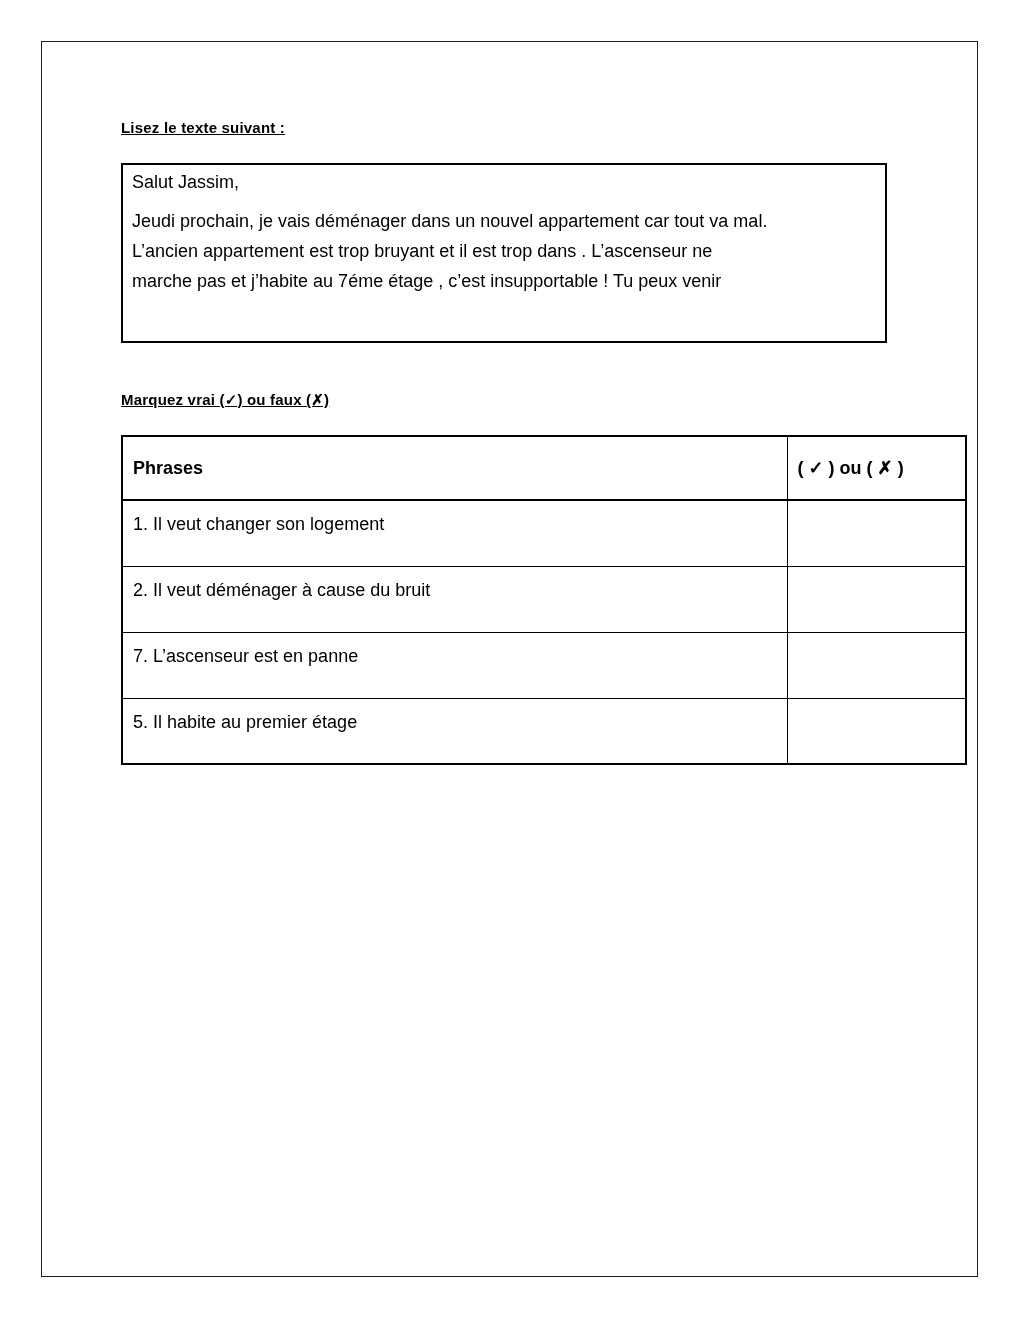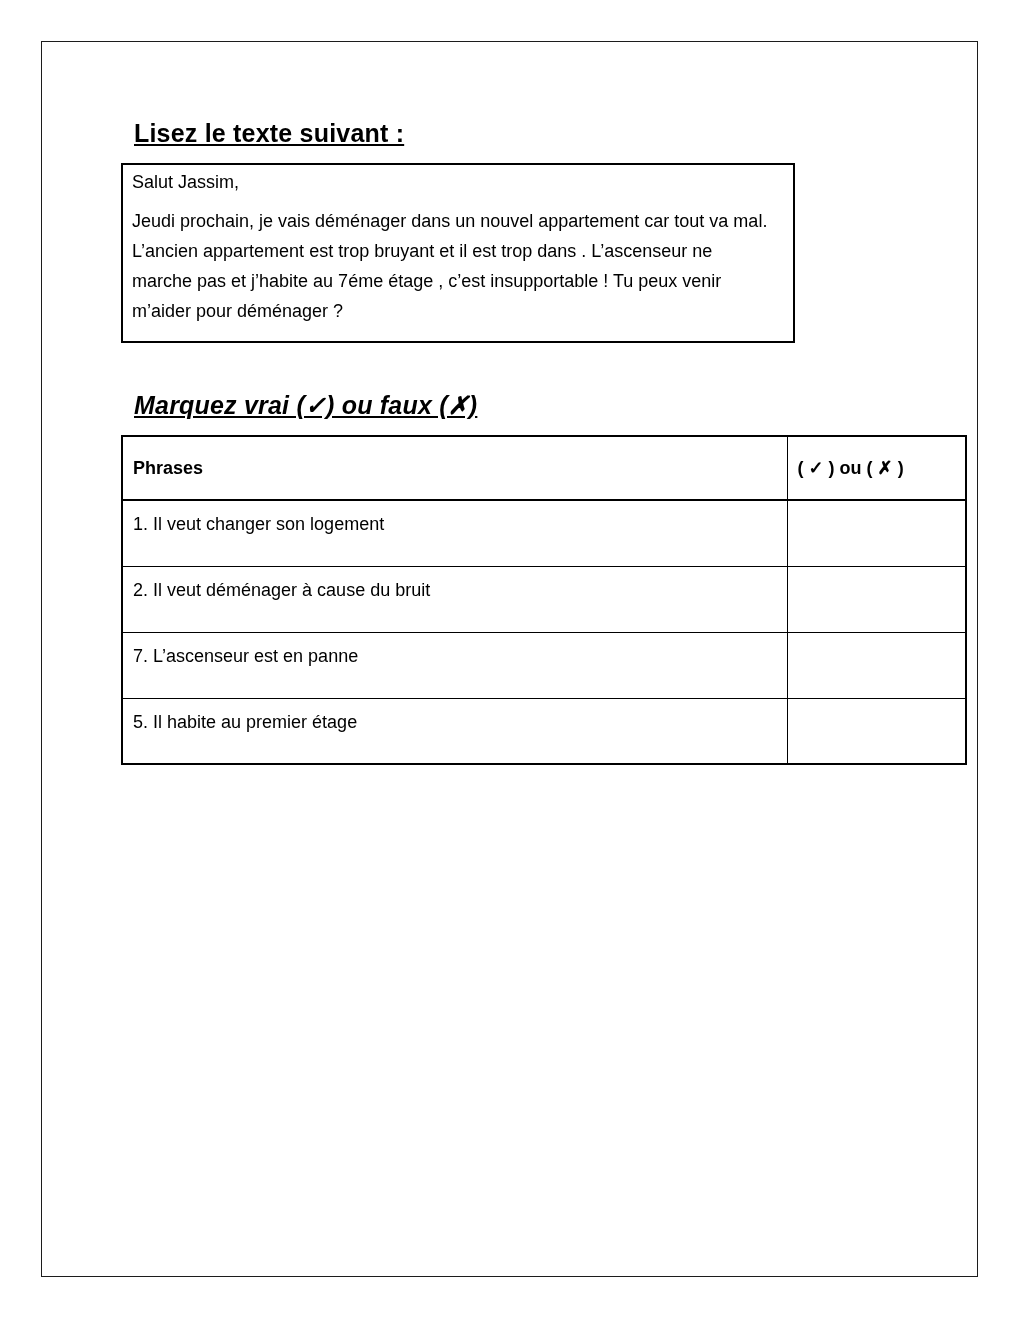--- a/index.html
+++ b/index.html
@@ -21,34 +21,34 @@
     left: 41px;
     top: 41px;
     width: 937px;
     height: 1236px;
     border: 1.5px solid #1c1c1c;
     background: #ffffff;
     box-sizing: border-box;
   }
   .heading {
     position: absolute;
-    left: 134px;
-    font-size: 25px;
+    left: 121px;
+    font-size: 15px;
     font-weight: bold;
     text-decoration: underline;
     white-space: nowrap;
     letter-spacing: 0.2px;
   }
   .heading-read { top: 119px; }
-  .heading-mark { top: 391px; font-style: italic; }
+  .heading-mark { top: 391px; }
   .letter-box {
     position: absolute;
     left: 121px;
     top: 163px;
-    width: 674px;
+    width: 766px;
     height: 180px;
     border: 2px solid #000000;
     box-sizing: border-box;
     padding: 4px 10px 0 9px;
     font-size: 18px;
     line-height: 26px;
   }
   .letter-greeting {
     white-space: nowrap;
   }
@@ -108,21 +108,20 @@
 <div class="page-border"></div>
 
 <div class="heading heading-read">Lisez le texte suivant :</div>
 
 <div class="letter-box">
   <div class="letter-greeting">Salut Jassim,</div>
   <div class="letter-body">
     <div class="letter-line">Jeudi prochain, je vais déménager dans un nouvel appartement car tout va mal.</div>
     <div class="letter-line">L’ancien appartement est trop bruyant et il est trop dans . L’ascenseur ne</div>
     <div class="letter-line">marche pas et j’habite au 7éme étage , c’est insupportable ! Tu peux venir</div>
-    <div class="letter-line">m’aider pour déménager ?</div>
   </div>
 </div>
 
 <div class="heading heading-mark">Marquez vrai (✓) ou faux (✗)</div>
 
 <table class="answers-table">
   <colgroup>
     <col class="col-phrase">
     <col class="col-answer">
   </colgroup>

